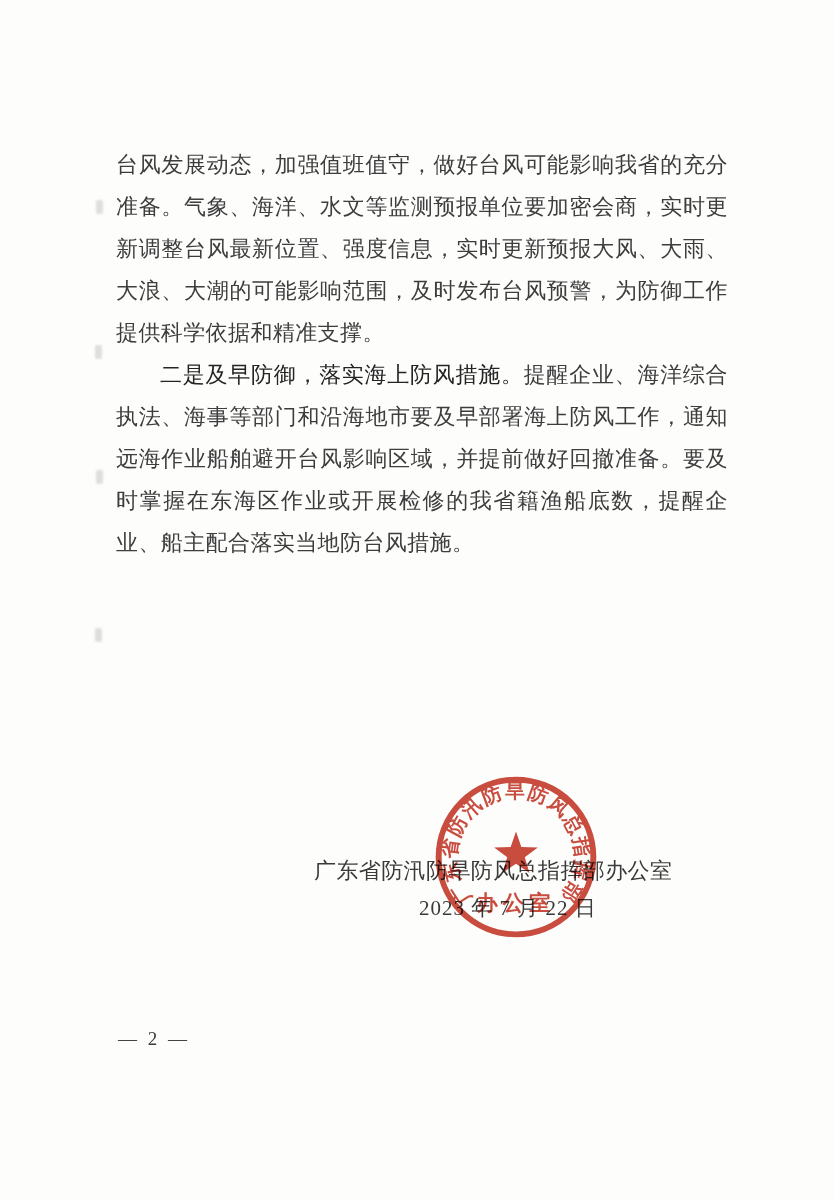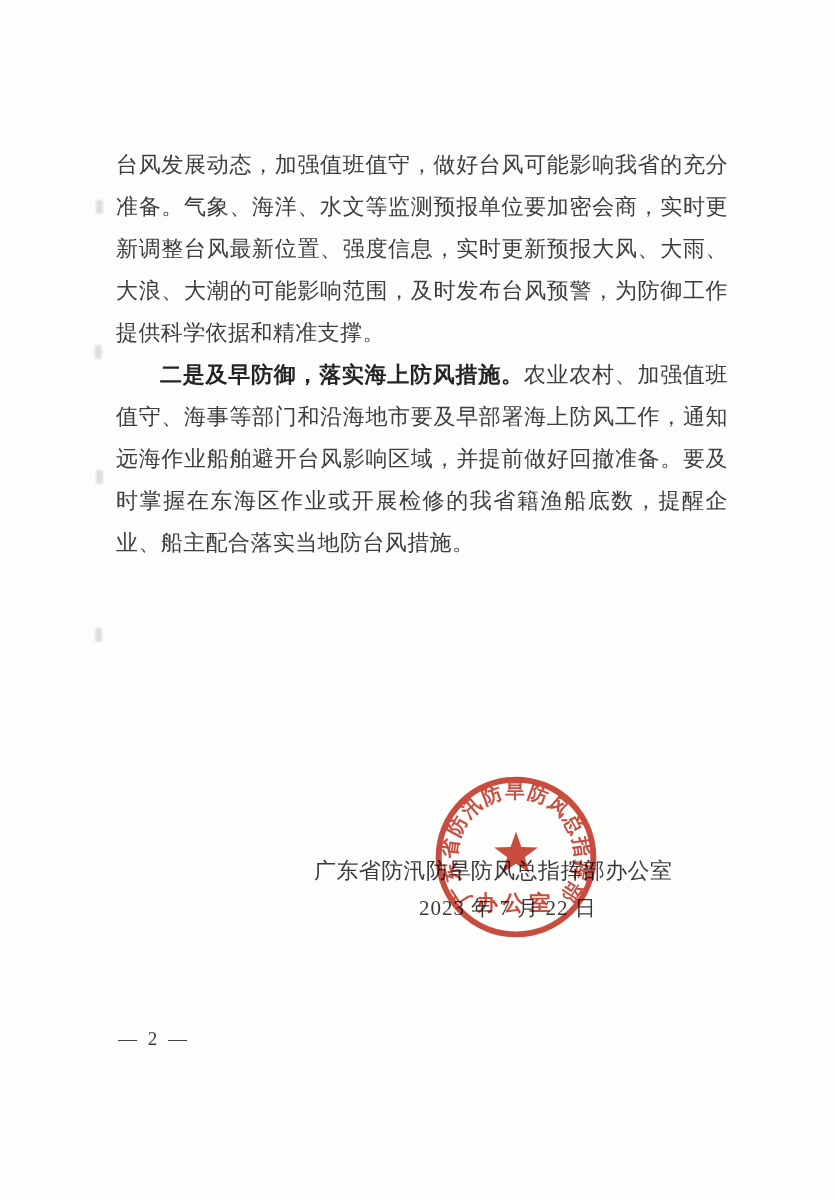--- a/index.html
+++ b/index.html
@@ -21,21 +21,21 @@
     top: 144px;
     width: 612px;
     font-size: 22px;
     line-height: 42px;
     letter-spacing: 0.4px;
     color: #3d3d3d;
     text-align: justify;
   }
   .para { text-align: justify; }
   .para.indented { text-indent: 2em; }
-  .para .lead { font-weight: 700; color: #242424; }
+  .para .lead { font-weight: 400; color: #242424; }
   .para .rest { font-weight: 400; }
 
   .signature-org {
     position: absolute;
     left: 314px;
     top: 856px;
     font-size: 22px;
     letter-spacing: 0.4px;
     color: #3a3a3a;
     white-space: nowrap;
@@ -95,21 +95,21 @@
     filter: blur(1px);
   }
 </style>
 </head>
 <body>
 
 <div class="page">
 
   <div class="body-text">
     <p class="para"><span class="rest">台风发展动态，加强值班值守，做好台风可能影响我省的充分准备。气象、海洋、水文等监测预报单位要加密会商，实时更新调整台风最新位置、强度信息，实时更新预报大风、大雨、大浪、大潮的可能影响范围，及时发布台风预警，为防御工作提供科学依据和精准支撑。</span></p>
-    <p class="para indented"><span class="lead">二是及早防御，落实海上防风措施。</span><span class="rest">农业农村、加强值班值守、海事等部门和沿海地市要及早部署海上防风工作，通知远海作业船舶避开台风影响区域，并提前做好回撤准备。要及时掌握在东海区作业或开展检修的我省籍渔船底数，提醒企业、船主配合落实当地防台风措施。</span></p>
+    <p class="para indented"><span class="lead">二是及早防御，落实海上防风措施。</span><span class="rest">提醒企业、海洋综合执法、海事等部门和沿海地市要及早部署海上防风工作，通知远海作业船舶避开台风影响区域，并提前做好回撤准备。要及时掌握在东海区作业或开展检修的我省籍渔船底数，提醒企业、船主配合落实当地防台风措施。</span></p>
   </div>
 
   <div class="signature-org">广东省防汛防旱防风总指挥部办公室</div>
 
   <div class="signature-date">2023 年 7 月 22 日</div>
 
   <div class="seal">
     <svg viewBox="0 0 200 200" xmlns="http://www.w3.org/2000/svg">
       <circle cx="100" cy="100" r="91" fill="none" stroke="#c5392b" stroke-width="7"></circle>
       <path id="seal-arc" d="M 50.5 149.5 A 70 70 0 1 1 149.5 149.5" fill="none"></path>

